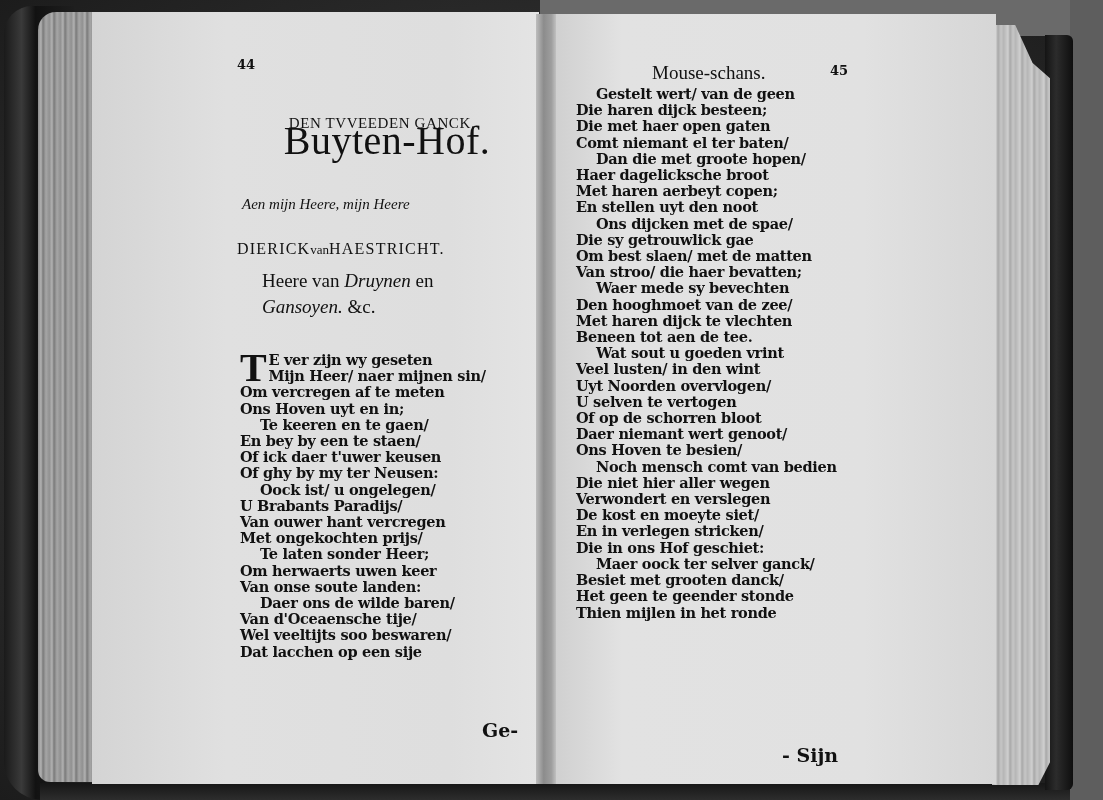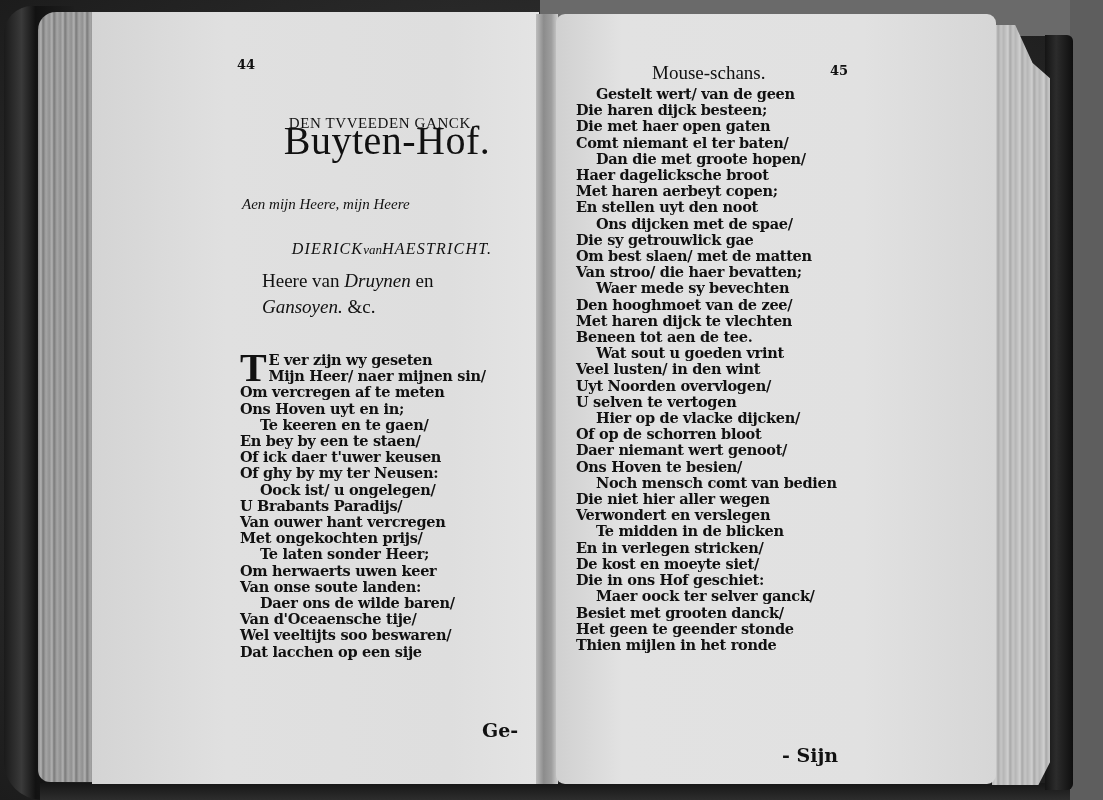--- a/index.html
+++ b/index.html
@@ -55,21 +55,20 @@
       left: 92px; top: 12px; width: 447px; height: 772px;
       background: linear-gradient(90deg, #d4d4d4 0%, #e0e0e0 30%, #dedede 80%, #e4e4e4 100%);
     }
     .gutter {
       position: absolute; left: 536px; top: 14px; width: 22px; height: 770px;
       background: linear-gradient(90deg, #bdbdbd 0%, #8c8c8c 35%, #9e9e9e 70%, #cfcfcf 100%);
     }
     .page-right {
       left: 556px; top: 14px; width: 440px; height: 770px;
       background: linear-gradient(90deg, #d0d0d0 0%, #e2e2e2 15%, #e1e1e1 70%, #d6d6d6 100%);
-      border-radius: 9px;
     }
     .page-number {
       position: absolute; font-size: 13px; font-weight: bold;
       font-family: "DejaVu Serif", serif;
     }
     .pn-left { left: 145px; top: 45px; }
     .pn-right { left: 274px; top: 49px; }
     .running-head {
       position: absolute; left: 170px; top: 75px; width: 240px; text-align: center;
       font-size: 15px; letter-spacing: 0.6px;
@@ -80,24 +79,23 @@
       position: absolute; left: 150px; top: 105px; width: 290px; text-align: center;
       font-size: 40px; letter-spacing: 0.5px;
       font-family: "Liberation Serif", serif;
     }
     .dedication {
       position: absolute; left: 150px; top: 184px; width: 300px; text-align: left;
       font-size: 15px; font-style: italic;
       font-family: "Liberation Serif", serif;
     }
     .dedicatee {
-      position: absolute; left: 145px; top: 228px; width: 310px; text-align: center;
+      position: absolute; left: 145px; top: 228px; width: 310px; 
       font-size: 16px; letter-spacing: 1.2px;
       font-family: "Liberation Serif", serif;
-      font-style: italic;
     }
     .dedicatee .small { font-size: 13px; letter-spacing: 0; }
     .heere-line {
       position: absolute; left: 170px; top: 258px; width: 300px;
       font-size: 19px; font-family: "Liberation Serif", serif;
     }
     .heere-line2 {
       position: absolute; left: 170px; top: 284px; width: 300px;
       font-size: 19px; font-family: "Liberation Serif", serif;
     }
@@ -201,30 +199,28 @@
       <div class="line"><span>Om best slaen/ met de matten</span></div>
       <div class="line"><span>Van stroo/ die haer bevatten;</span></div>
       <div class="line indent"><span>Waer mede sy bevechten</span></div>
       <div class="line"><span>Den hooghmoet van de zee/</span></div>
       <div class="line"><span>Met haren dijck te vlechten</span></div>
       <div class="line"><span>Beneen tot aen de tee.</span></div>
       <div class="line indent"><span>Wat sout u goeden vrint</span></div>
       <div class="line"><span>Veel lusten/ in den wint</span></div>
       <div class="line"><span>Uyt Noorden overvlogen/</span></div>
       <div class="line"><span>U selven te vertogen</span></div>
-      <div class="line indent"><span>Hier op de vlacke dijcken/</span></div>
       <div class="line"><span>Of op de schorren bloot</span></div>
       <div class="line"><span>Daer niemant wert genoot/</span></div>
       <div class="line"><span>Ons Hoven te besien/</span></div>
       <div class="line indent"><span>Noch mensch comt van bedien</span></div>
       <div class="line"><span>Die niet hier aller wegen</span></div>
       <div class="line"><span>Verwondert en verslegen</span></div>
-      <div class="line indent"><span>Te midden in de blicken</span></div>
+      <div class="line"><span>De kost en moeyte siet/</span></div>
       <div class="line"><span>En in verlegen stricken/</span></div>
-      <div class="line"><span>De kost en moeyte siet/</span></div>
       <div class="line"><span>Die in ons Hof geschiet:</span></div>
       <div class="line indent"><span>Maer oock ter selver ganck/</span></div>
       <div class="line"><span>Besiet met grooten danck/</span></div>
       <div class="line"><span>Het geen te geender stonde</span></div>
       <div class="line"><span>Thien mijlen in het ronde</span></div>
     </div>
 
   <div class="catchword cw-right">- Sijn</div>
 </div>
 

